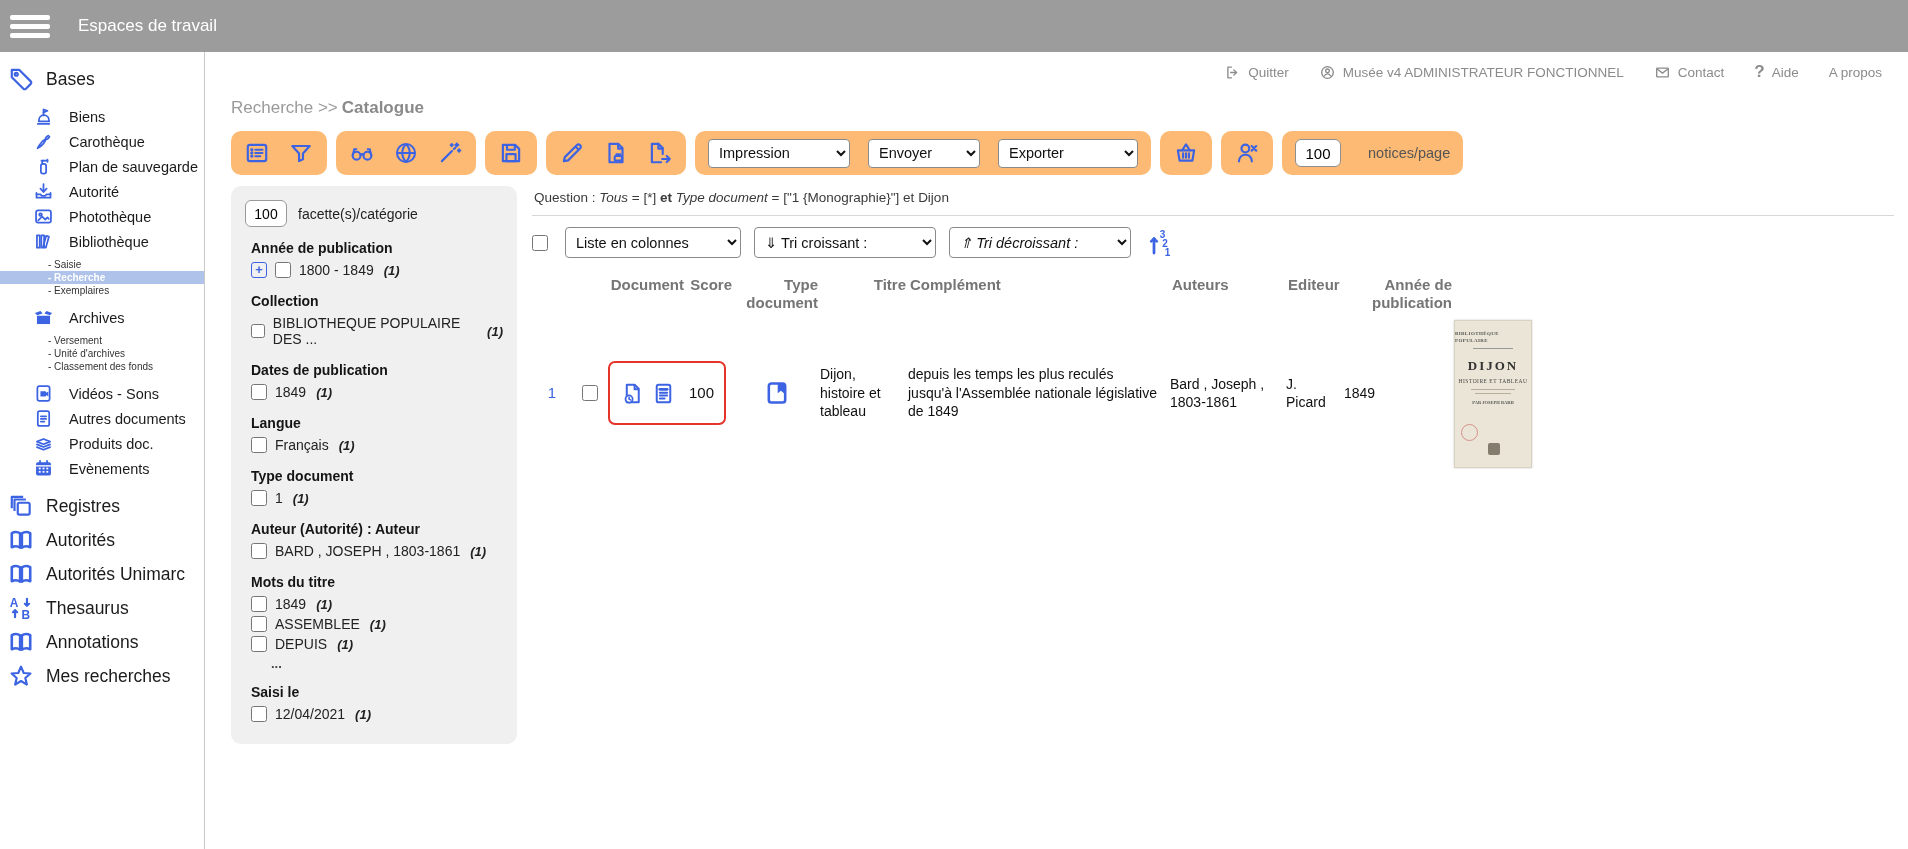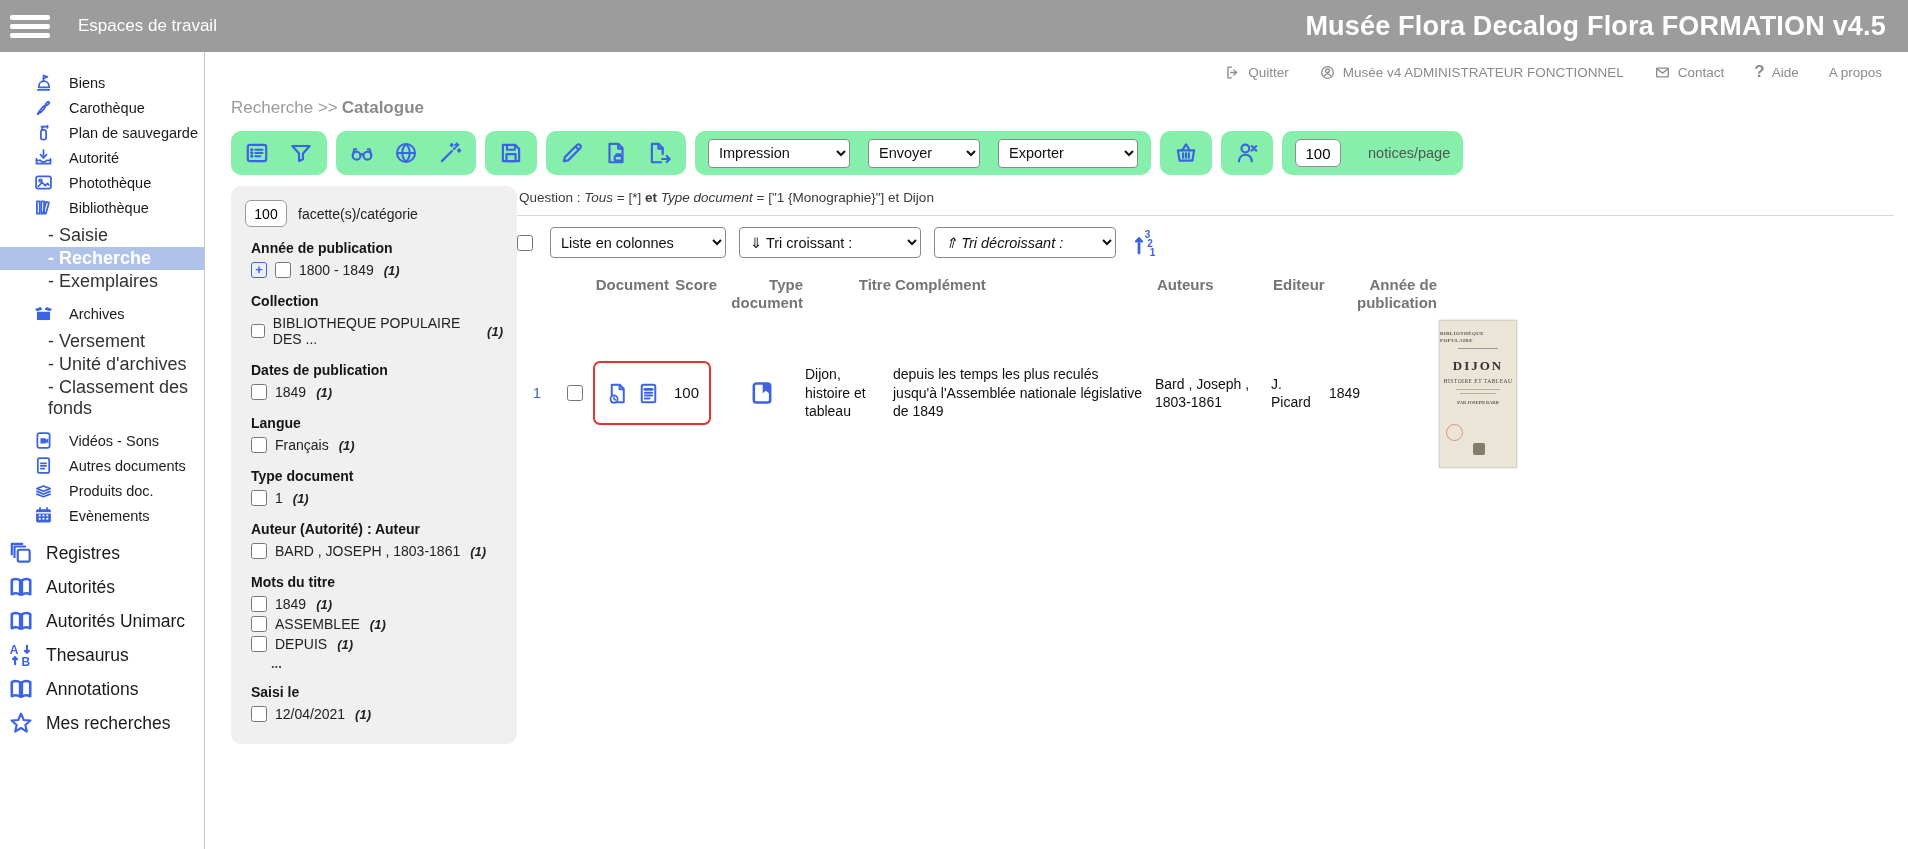--- a/index.html
+++ b/index.html
@@ -17,38 +17,38 @@
   .body-row { flex:1; display:flex; min-height:0; }
 
   
   .sidebar { width:205px; flex:0 0 205px; border-right:1px solid #c9c9c9; padding-top:10px; overflow:hidden; }
   .si { display:flex; align-items:center; color:#1b1b1b; cursor:pointer; }
   .si .ic { color:#3c63e2; flex:0 0 auto; }
   .l1 { padding:4px 0 4px 8px; gap:12px; font-size:17.5px; }
   .l1 .ic { width:26px; height:26px; }
   .l2 { padding:2px 0 2px 33px; gap:15px; font-size:14.5px; }
   .l2 .ic { width:21px; height:21px; }
-  .l3 { padding:1px 0 1px 48px; font-size:18px; color:#333; }
+  .l3 { padding:1px 0 1px 48px; font-size:10px; color:#333; }
   .mt8 { margin-top:8px; } .mt4 { margin-top:4px; }
   .l3.active { background:#afc3ea; color:#fff; font-weight:bold; }
 
   
   .main { flex:1; min-width:0; padding-left:26px; position:relative; }
   .topnav { display:flex; justify-content:flex-end; align-items:center; gap:30px;
     height:32px; margin-top:4px; padding-right:26px; color:#8b8b8b; font-size:13.5px; }
   .tn { display:flex; align-items:center; gap:7px; cursor:pointer; }
   .tn .gic { width:17px; height:17px; color:#8b8b8b; }
   .qmark { font-size:17px; font-weight:bold; }
 
   .breadcrumb { margin-top:10px; font-size:17px; color:#9a9a9a; }
   .breadcrumb b { color:#8a8a8a; font-weight:bold; margin-left:4px; }
 
   
   .toolbar { display:flex; align-items:center; gap:9px; margin-top:13px; }
-  .tg { background:#86efac; border-radius:10px; padding:8px 13px; display:flex; align-items:center; gap:18px; height:44px; }
+  .tg { background:#fdba74; border-radius:10px; padding:8px 13px; display:flex; align-items:center; gap:18px; height:44px; }
   .tbtn { width:26px; height:26px; color:#3c63e2; cursor:pointer; display:block; }
   .toolbar select { font-size:14.5px; border:1px solid #8a8a8a; border-radius:4px; background:#fff; height:29px; padding:0 6px; color:#111; }
   .sel-impression { width:142px; } .sel-envoyer { width:112px; } .sel-exporter { width:140px; }
   .npill input { width:46px; height:28px; border:1.5px solid #8f8f8f; border-radius:6px; text-align:center; font-size:15px; background:#fff; }
   .npill .nlabel { color:#555; font-size:14.5px; margin-left:9px; }
 
   .content-row { display:flex; margin-top:11px; align-items:flex-start; }
 
   
   .facets { width:286px; flex:0 0 286px; background:#f0f0f1; border-radius:10px; padding:14px 14px 20px 14px; }
@@ -57,21 +57,21 @@
   .fcount span { font-size:14px; color:#222; }
   .fg-title { font-weight:bold; font-size:14px; color:#151515; margin:13px 0 4px 6px; }
   .fi { display:flex; align-items:center; gap:8px; padding:2px 0 2px 6px; font-size:14px; color:#222; }
   .fi input[type=checkbox] { width:16px; height:16px; }
   .fi .cnt { font-style:italic; font-weight:bold; font-size:13px; margin-left:2px; }
   .plusbox { width:16px; height:16px; border:1.5px solid #3c63e2; border-radius:3px; color:#3c63e2;
     font-size:13px; line-height:13px; text-align:center; font-weight:bold; cursor:pointer; }
   .fmore { margin:2px 0 0 26px; font-weight:bold; color:#444; font-size:13px; cursor:pointer; }
 
   
-  .results { flex:1; min-width:0; padding-right:14px; }
+  .results { flex:1; min-width:0; margin-left:15px; padding-right:14px; }
   .qline { font-size:13.5px; color:#3a3a3a; padding:4px 0 10px 2px; border-bottom:1px solid #d7d7d7; }
   .qline i { font-style:italic; } .qline b { font-weight:bold; }
   .sortbar { display:flex; align-items:center; gap:13px; margin-top:11px; }
   .sortbar input[type=checkbox] { width:16px; height:16px; margin-right:4px; }
   .sortbar select { font-size:14.5px; border:1px solid #8a8a8a; border-radius:4px; background:#fff; height:31px; padding:0 6px; color:#111; }
   .sel-list { width:176px; } .sel-asc { width:182px; } .sel-desc { width:182px;font-style:italic; }
   .sorticon { width:30px; height:30px; color:#3c63e2; cursor:pointer; }
 
   .grid { display:grid; grid-template-columns:40px 36px 78px 48px 86px 88px 262px 116px 58px 110px 110px; }
   .thead { margin-top:16px; color:#757575; font-weight:bold; font-size:15px; line-height:1.2; }
@@ -356,26 +356,31 @@
 
 <div class="page">
 
   <header class="appbar">
     <div class="hamburger">
         <span></span>
         <span></span>
         <span></span>
       </div>
     <div class="ws-label">Espaces de travail</div>
-    <div class="app-title">Musée Flora Decalog Flora FORMATION v4.5</div>
   </header>
 
   <div class="body-row">
 
     <aside class="sidebar">
+      <div class="si l1">
+          <svg class="ic">
+            <use href="#i-tag"></use>
+          </svg>
+          <span>Bases</span>
+        </div>
       <div class="si l2 mt8">
           <svg class="ic">
             <use href="#i-bell"></use>
           </svg>
           <span>Biens</span>
         </div>
       <div class="si l2">
           <svg class="ic">
             <use href="#i-carrot"></use>
           </svg>

